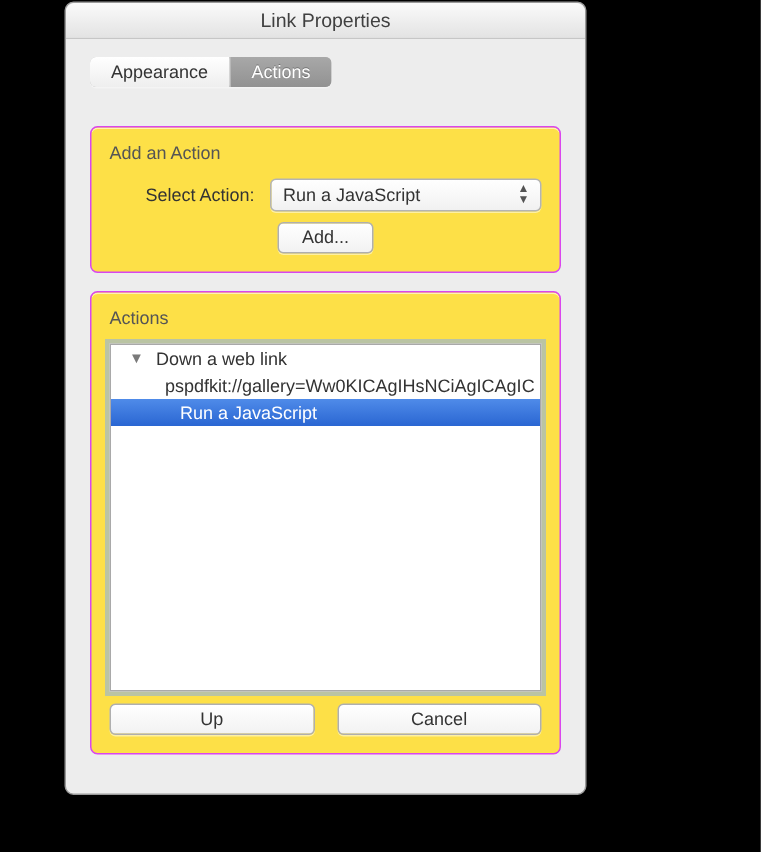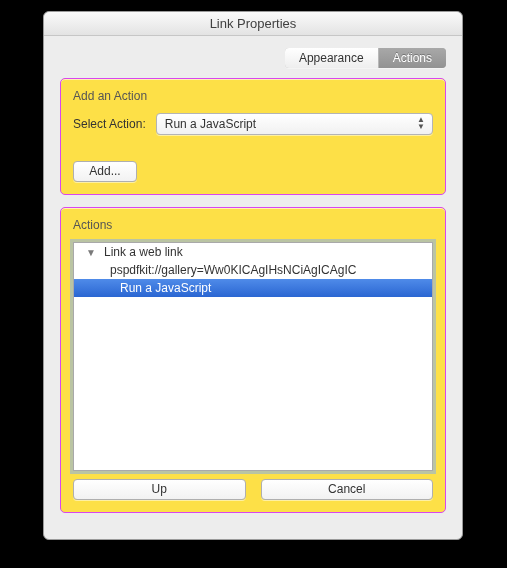--- a/index.html
+++ b/index.html
@@ -6,22 +6,22 @@
   html, body {
     margin: 0; padding: 0;
     width: 507px; height: 568px;
     background: #000;
     font-family: "Lucida Grande", "Helvetica Neue", Arial, sans-serif;
     font-size: 13px;
     color: #333;
   }
   .window {
     position: absolute;
-    left: 43px; top: 11px;
-    width: 420px; height: 529px;
+    left: 43px; top: 1px;
+    width: 348px; height: 529px;
     background: #ededed;
     border: 1px solid #9a9a9a;
     border-radius: 6px;
     box-shadow: 0 14px 40px rgba(0,0,0,0.55), 0 0 0 1px rgba(0,0,0,0.15);
     display: flex;
     flex-direction: column;
   }
   .titlebar {
     height: 24px;
     line-height: 23px;
@@ -33,22 +33,22 @@
     background: linear-gradient(#fafafa, #e3e3e3);
   }
   .body {
     flex: 1;
     padding: 12px 16px 14px 16px;
     display: flex;
     flex-direction: column;
   }
   .tabs {
     display: flex;
-    justify-content: flex-end;
-    margin-bottom: 10px;
+    justify-content: flex-start;
+    margin-bottom: 26px;
   }
   .seg {
     display: flex;
     border-radius: 4px;
     overflow: hidden;
     box-shadow: inset 0 0 0 1px #b8b8b8, 0 1px 0 rgba(255,255,255,0.4);
   }
   .seg .tab {
     padding: 3px 14px;
     font-size: 12px;
@@ -72,20 +72,21 @@
   }
   .group-title {
     font-size: 12px;
     color: #555;
     margin-bottom: 10px;
   }
   .row {
     display: flex;
     align-items: center;
     gap: 10px;
+    margin-left: 24px;
   }
   .label {
     font-size: 12px;
     color: #333;
     white-space: nowrap;
   }
   .select {
     flex: 1;
     height: 22px;
     border: 1px solid #b4b4b4;
@@ -127,22 +128,22 @@
   .btn.small { min-width: 64px; }
   .btn.primary {
     background: linear-gradient(#aed6ff, #6cb1ff 50%, #3f94f7 51%, #6fb9ff);
     border-color: #5b8ecf;
     color: #2a2a2a;
     box-shadow: 0 0 0 3px rgba(88,160,255,0.35);
   }
   .btn.disabled { color: #aaa; }
   .add-row {
     display: flex;
-    justify-content: flex-start;
-    margin-top: 26px;
+    justify-content: center;
+    margin-top: 7px;
   }
   .actions-section { flex: 1; display: flex; flex-direction: column; }
   .outline {
     flex: 1;
     border: 1px solid #a9a9a9;
     background: #fff;
     border-radius: 0;
     box-shadow: 0 0 0 3px rgba(120,168,255,0.5);
     font-size: 12px;
     overflow: hidden;
@@ -230,21 +231,21 @@
         <div class="btn small">Add...</div>
       </div>
     </div>
 
     <div class="group actions-section" style="height:236px;">
       <div class="group-title">Actions</div>
 
       <div class="outline">
         <div class="item parent">
           <span class="tri">▼</span>
-          <span>Link a web link</span>
+          <span>Down a web link</span>
         </div>
         <div class="item child">
           <span>pspdfkit://gallery=Ww0KICAgIHsNCiAgICAgIC</span>
         </div>
         <div class="item selrow">
           <span>Run a JavaScript</span>
         </div>
       </div>
 
       <div class="row-buttons">

